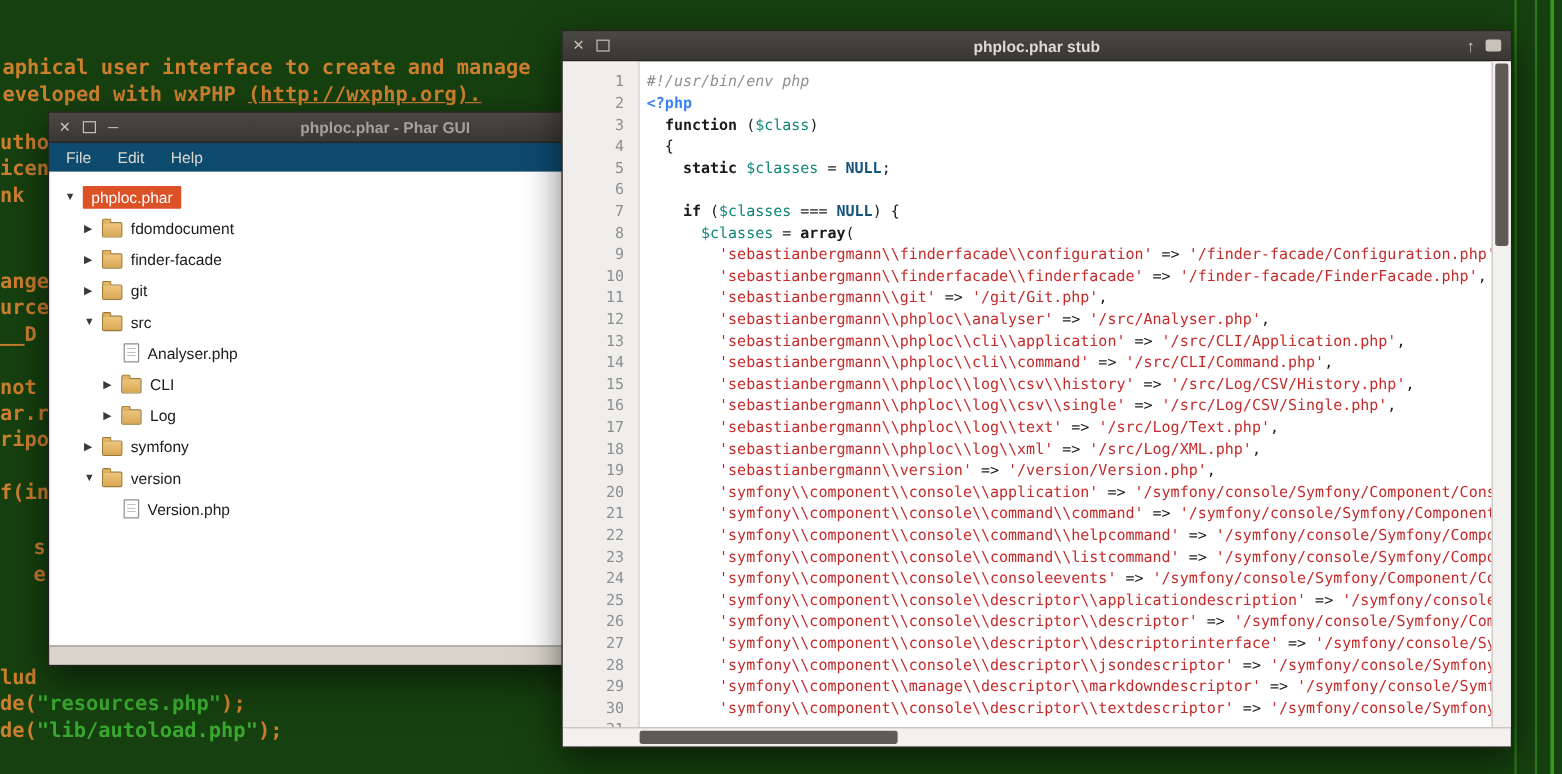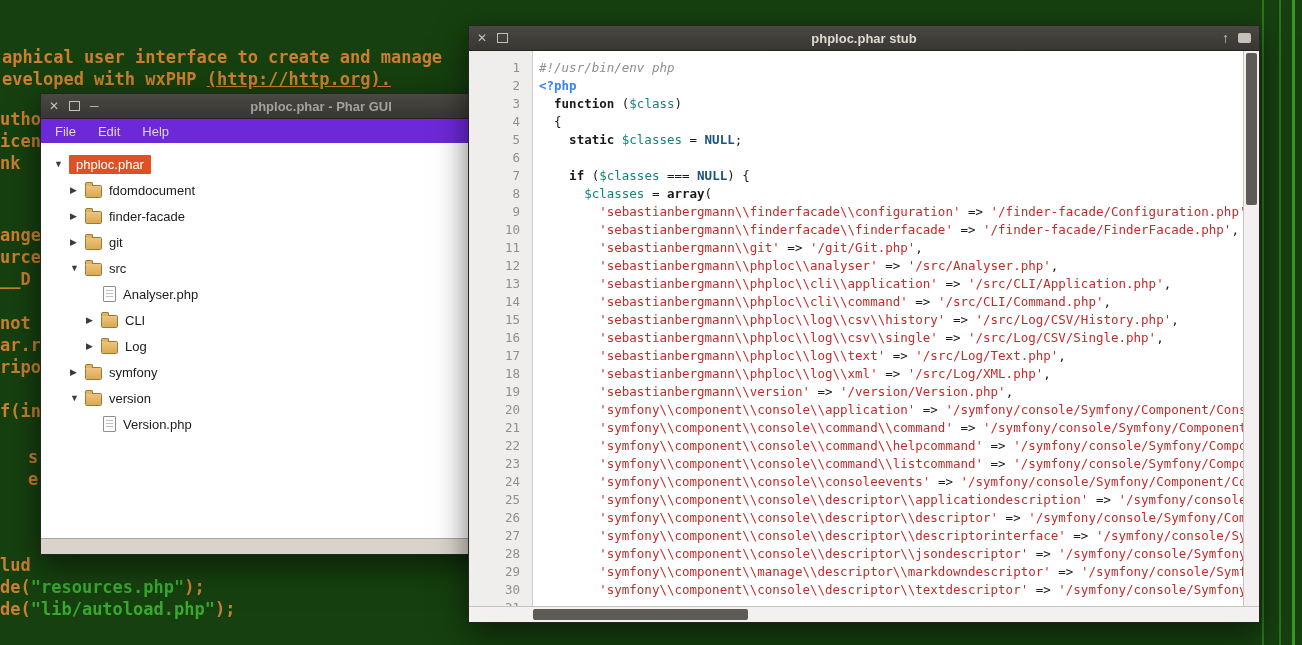--- a/index.html
+++ b/index.html
@@ -49,21 +49,21 @@
   .wtitle.dim{color:#a5a199;}
   .wbtn{color:#c6c2ba;font-size:12px;line-height:12px;cursor:default;}
   .boxbtn{width:9px;height:8px;border:1px solid #c6c2ba;display:inline-block;}
   .fillbtn{width:13px;height:10px;background:#c6c2ba;border-radius:2px;display:inline-block;}
   .tb-right{margin-left:auto;display:flex;align-items:center;gap:9px;}
   .uparrow{font-weight:bold;font-size:14px;}
 
   
   #phar-gui{left:40px;top:93px;width:560px;height:460px;z-index:5;}
   .menubar{height:24px;flex:none;display:flex;align-items:center;gap:2px;padding:0 4px;
-    background:#6d28d9;color:#dcd8d0;font-size:13px;}
+    background:#0c4a6e;color:#dcd8d0;font-size:13px;}
   .menu-item{padding:3px 10px;}
   .gui-content{flex:1;background:#ffffff;overflow:hidden;padding-top:8px;}
   .statusbar{height:15px;flex:none;background:#d8d4cb;border-top:1px solid #aaa69e;}
   .tree-row{height:26px;display:flex;align-items:center;font-size:13px;color:#1b1b1b;}
   .lvl0{padding-left:13px}
   .lvl1{padding-left:29px}
   .lvl2{padding-left:45px}
   .tri{width:15px;flex:none;font-size:9px;color:#3a3a3a;}
   .folder-ic{position:relative;width:15px;height:11px;flex:none;margin:2px 7px 0 0;
     background:linear-gradient(#eec57d,#d9a854);border:1px solid #9c7a34;border-radius:1.5px;}
@@ -100,21 +100,21 @@
 </style>
 </head>
 <body>
 
 <div id="terminal-layer">
   <div class="stripe s1"></div>
   <div class="stripe s2"></div>
   <div class="stripe s3"></div>
   <div>
       <div class="frag"><span class="f-o">aphical user interface to create and manage</span></div>
-      <div class="frag"><span class="f-o">eveloped with wxPHP </span><span class="f-l">(http://http.org).</span></div>
+      <div class="frag"><span class="f-o">eveloped with wxPHP </span><span class="f-l">(http://wxphp.org).</span></div>
       <div class="frag"><span class="f-o">utho</span></div>
       <div class="frag"><span class="f-o">icen</span></div>
       <div class="frag"><span class="f-o">nk</span></div>
       <div class="frag"><span class="f-o">ange</span></div>
       <div class="frag"><span class="f-o">urce</span></div>
       <div class="frag"><span class="f-o">__D</span></div>
       <div class="frag"><span class="f-o">not</span></div>
       <div class="frag"><span class="f-o">ar.r</span></div>
       <div class="frag"><span class="f-o">ripo</span></div>
       <div class="frag"><span class="f-o">f(in</span></div>

